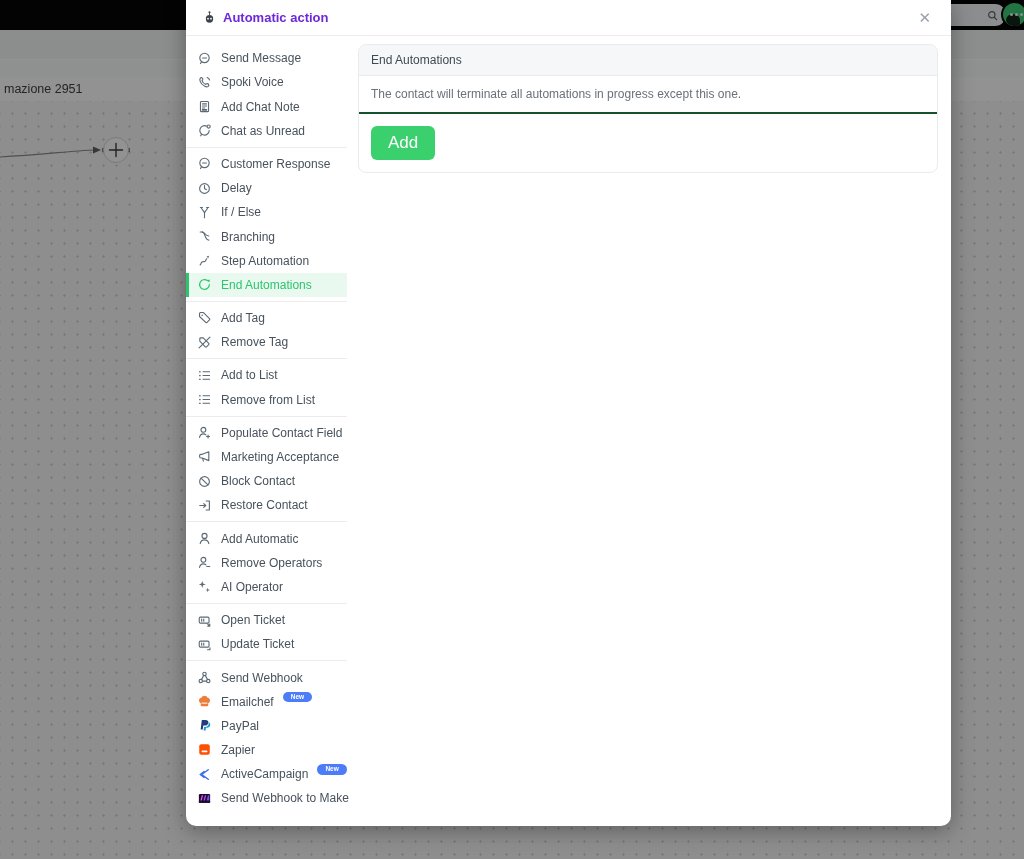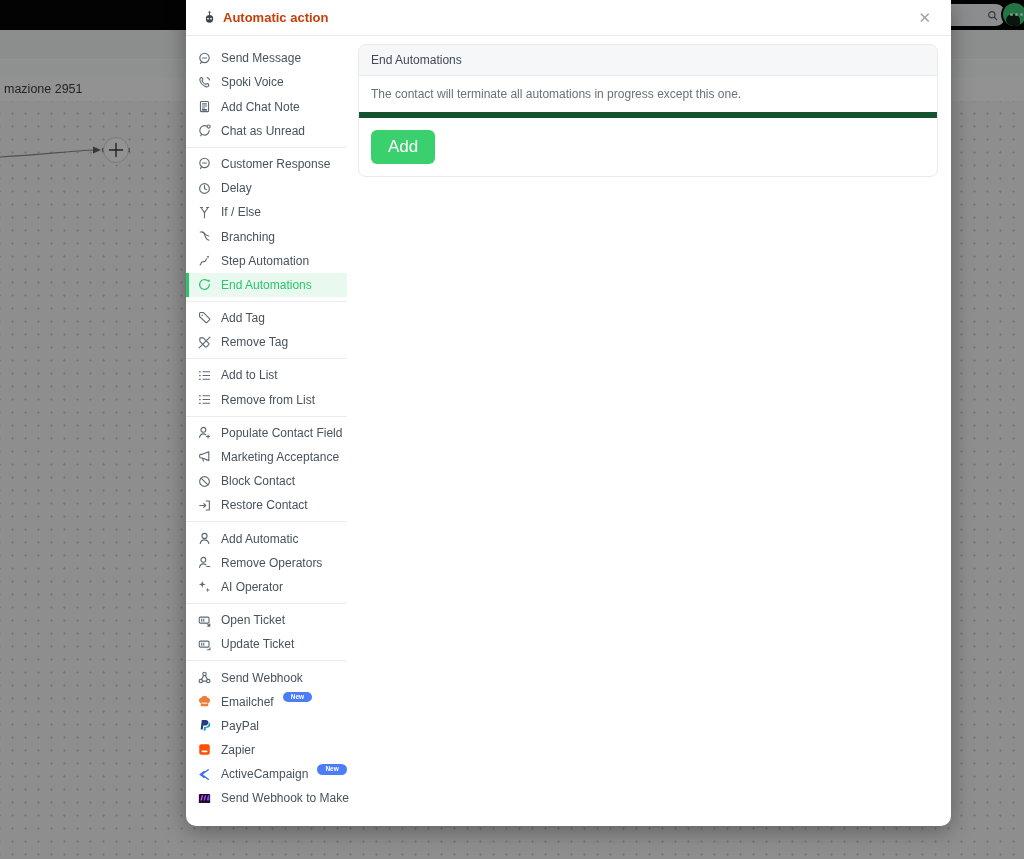--- a/index.html
+++ b/index.html
@@ -27,40 +27,40 @@
   .bg-canvas{position:absolute;left:0;top:101px;width:100%;height:758px;background:#f4f4f4;
     background-image:radial-gradient(rgba(40,40,40,0.16) 1px, transparent 1.2px);
     background-size:13px 13px;background-position:6px 6px;}
   .bg-edge{position:absolute;left:0;top:130px;}
   .dim{position:absolute;inset:0;background:rgba(0,0,0,0.42);}
   
   .modal{position:absolute;left:186px;top:0;width:765px;height:826px;background:#fff;
     border-radius:0 0 10px 10px;box-shadow:0 4px 22px rgba(0,0,0,0.35);display:flex;flex-direction:column;}
   .m-header{height:36px;min-height:36px;border-bottom:1px solid #ececec;display:flex;align-items:center;
     padding:0 18px 0 16px;box-sizing:border-box;}
-  .m-title{font-size:13px;font-weight:700;color:#c2410c;display:flex;align-items:center;gap:6px;}
+  .m-title{font-size:13px;font-weight:700;color:#6d28d9;display:flex;align-items:center;gap:6px;}
   .m-close{margin-left:auto;background:none;border:none;color:#9aa1a7;font-size:15px;cursor:pointer;
     padding:0 2px;line-height:1;}
   .m-body{display:flex;flex:1;overflow:hidden;}
   
   .sidebar{width:161px;min-width:161px;padding-top:6px;box-sizing:border-box;}
   .sgroup{border-bottom:1px solid #ececec;padding:4px 0;}
   .sgroup:last-child{border-bottom:none;}
   .sitem{display:flex;align-items:flex-end;gap:9px;padding:4.6px 4px 4.6px 11px;font-size:12px;
     color:#47525c;cursor:pointer;line-height:14.4px;white-space:nowrap;}
   .sitem .ic{width:15px;height:15px;min-width:15px;color:#5d6a74;}
   .sitem.sel{background:#e9f9ef;border-left:3px solid #2cc56d;padding-left:8px;color:#2cc56d;}
   .sitem.sel .ic{color:#2cc56d;}
   .badge{background:#4c7cf7;color:#fff;font-size:6.5px;font-weight:700;padding:2px 8px;border-radius:8px;
     transform:translateY(-7px);line-height:1;}
   
   .main{flex:1;padding:8px 13px 0 11px;box-sizing:border-box;}
   .card{border:1px solid #e9ebee;border-radius:8px;overflow:hidden;}
   .card-header{background:#f5f7f8;border-bottom:1px solid #e9ebee;padding:8px 12px;font-size:12px;color:#404a53;}
-  .card-desc{padding:11px 12px;font-size:12px;color:#68727a;border-bottom:6px solid #14532d;}
+  .card-desc{padding:11px 12px;font-size:12px;color:#68727a;border-bottom:2px solid #14532d;}
   .card-footer{padding:12px;}
   .add-btn{background:#3bd06e;color:#fff;border:none;border-radius:6px;font-size:17px;
     font-family:inherit;padding:7px 17px;cursor:pointer;}
   .hidden-defs{position:absolute;width:0;height:0;overflow:hidden;}
 </style>
 </head>
 <body>
 
 <svg class="hidden-defs" xmlns="http://www.w3.org/2000/svg">
   <defs>

